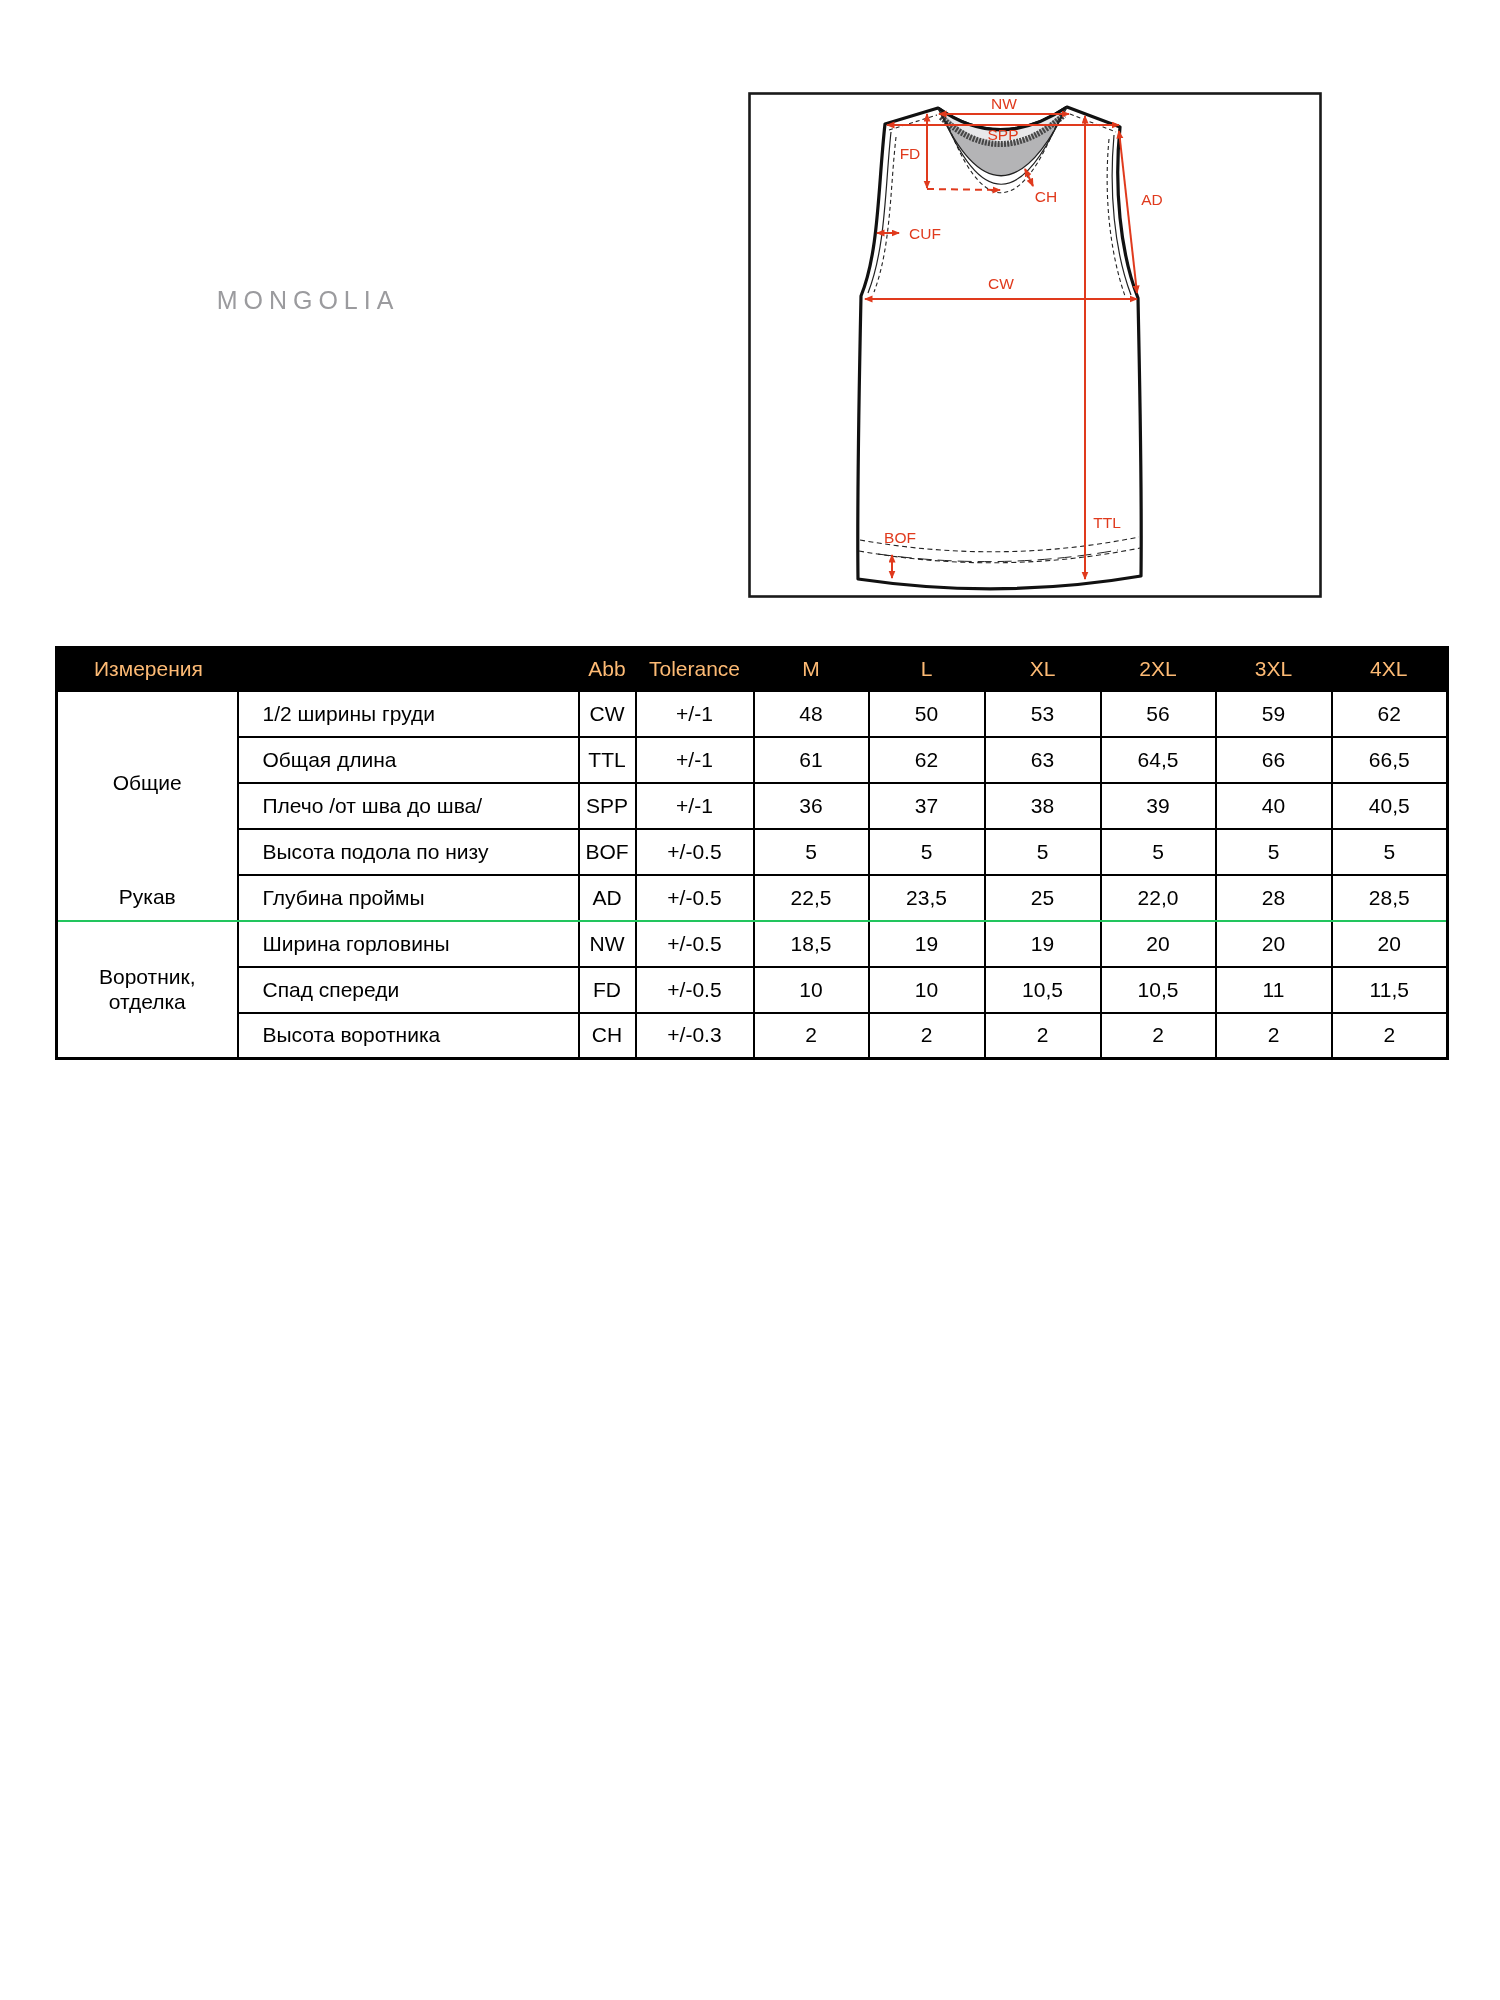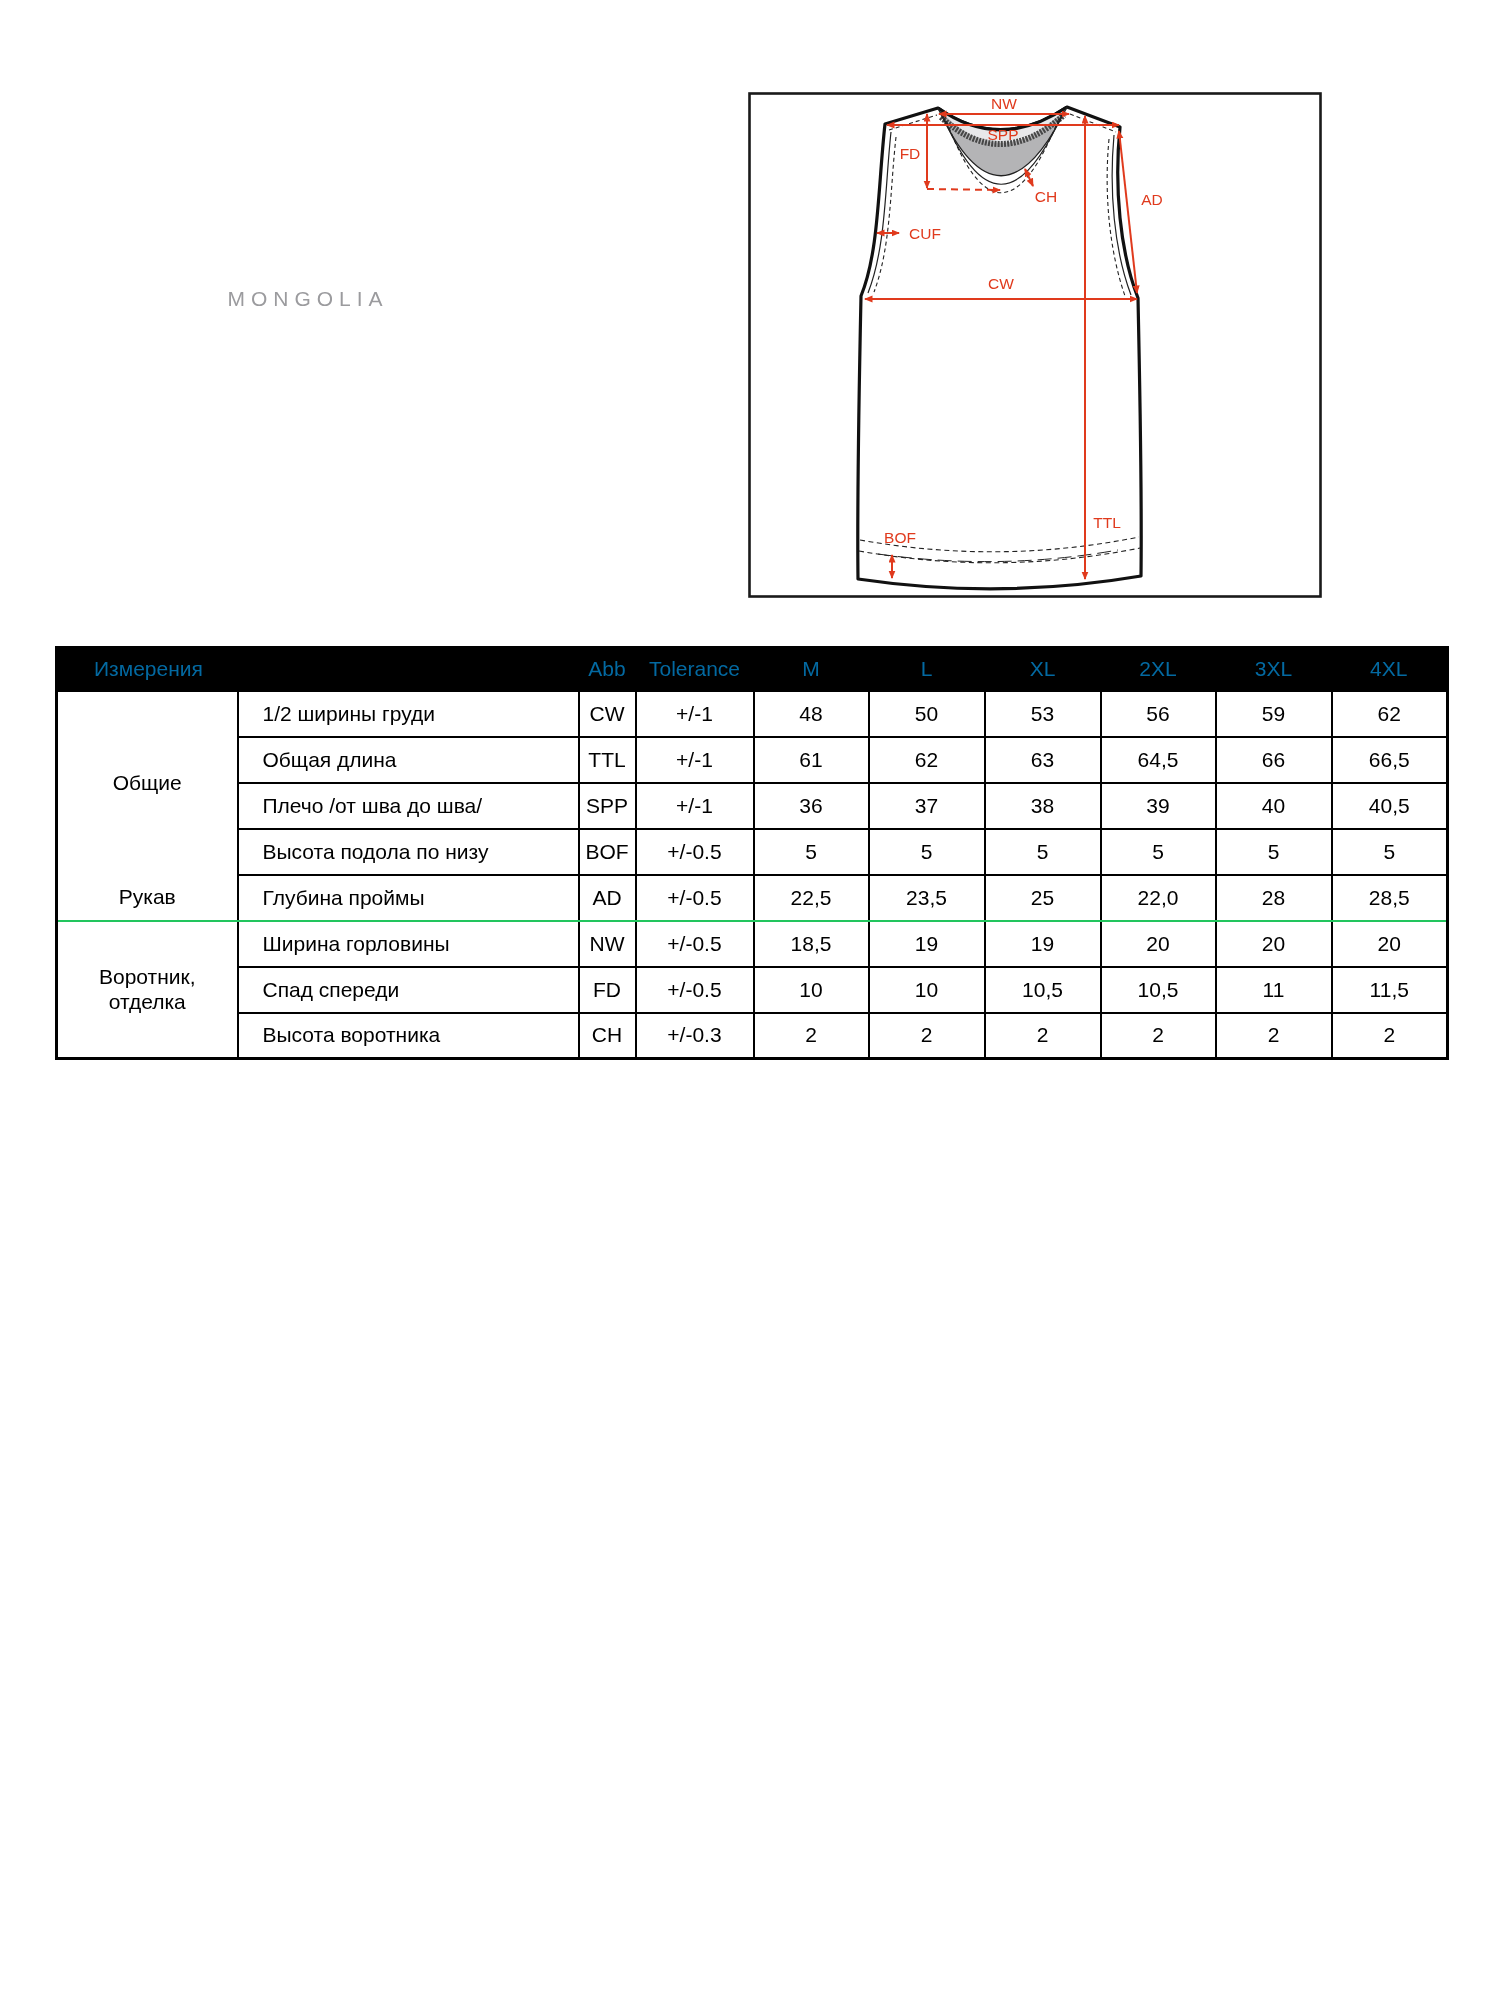--- a/index.html
+++ b/index.html
@@ -2,34 +2,34 @@
 <html><head>
 <meta charset="utf-8">
 <style>
   html,body { margin:0; padding:0; background:#fff; }
   .page { position:relative; width:1500px; height:2000px; background:#ffffff;
           font-family:"Liberation Sans", sans-serif; overflow:hidden; }
 
   
   .logo { position:absolute; left:115px; top:272px; width:380px; text-align:center; }
   .brand-name { font-size:94px; line-height:1; color:#97979a; letter-spacing:1px; }
-  .brand-sub  { margin-top:16px; font-size:21px; line-height:1; color:#9b9b9e; letter-spacing:6px; padding-left:6px; }
+  .brand-sub  { margin-top:16px; font-size:25px; line-height:1; color:#9b9b9e; letter-spacing:6px; padding-left:6px; }
 
   
   .diagram { position:absolute; left:748px; top:92px; }
   .dl { font-family:"Liberation Sans", sans-serif; font-size:15.5px; fill:#e03a1d; }
 
   
   table.size-table { position:absolute; left:55px; top:646px; border-collapse:collapse;
                      table-layout:fixed; border:3px solid #000; }
   .size-table th, .size-table td { border:2px solid #000; font-size:21px; color:#000;
                      text-align:center; padding:0; vertical-align:middle; }
   .size-table thead tr { height:43px; }
   .size-table tbody tr { height:46px; }
-  .size-table thead th { background:#000; color:#0369a1; font-weight:normal; border:0;
+  .size-table thead th { background:#000; color:#fdba74; font-weight:normal; border:0;
                      border-bottom:3px solid #000; }
   th.h-meas { text-align:left; padding-left:36px; }
   td.c-name { text-align:left; padding-left:24px; }
   td.c-group { border-bottom:none;margin-left:8px; }
   td.c-group-sleeve { border-top:none; }
   tr.group-end td { border-bottom:2px solid #22c55e; }
   td.c-group-collar div { line-height:1.22; }
 </style>
 </head>
 <body>

